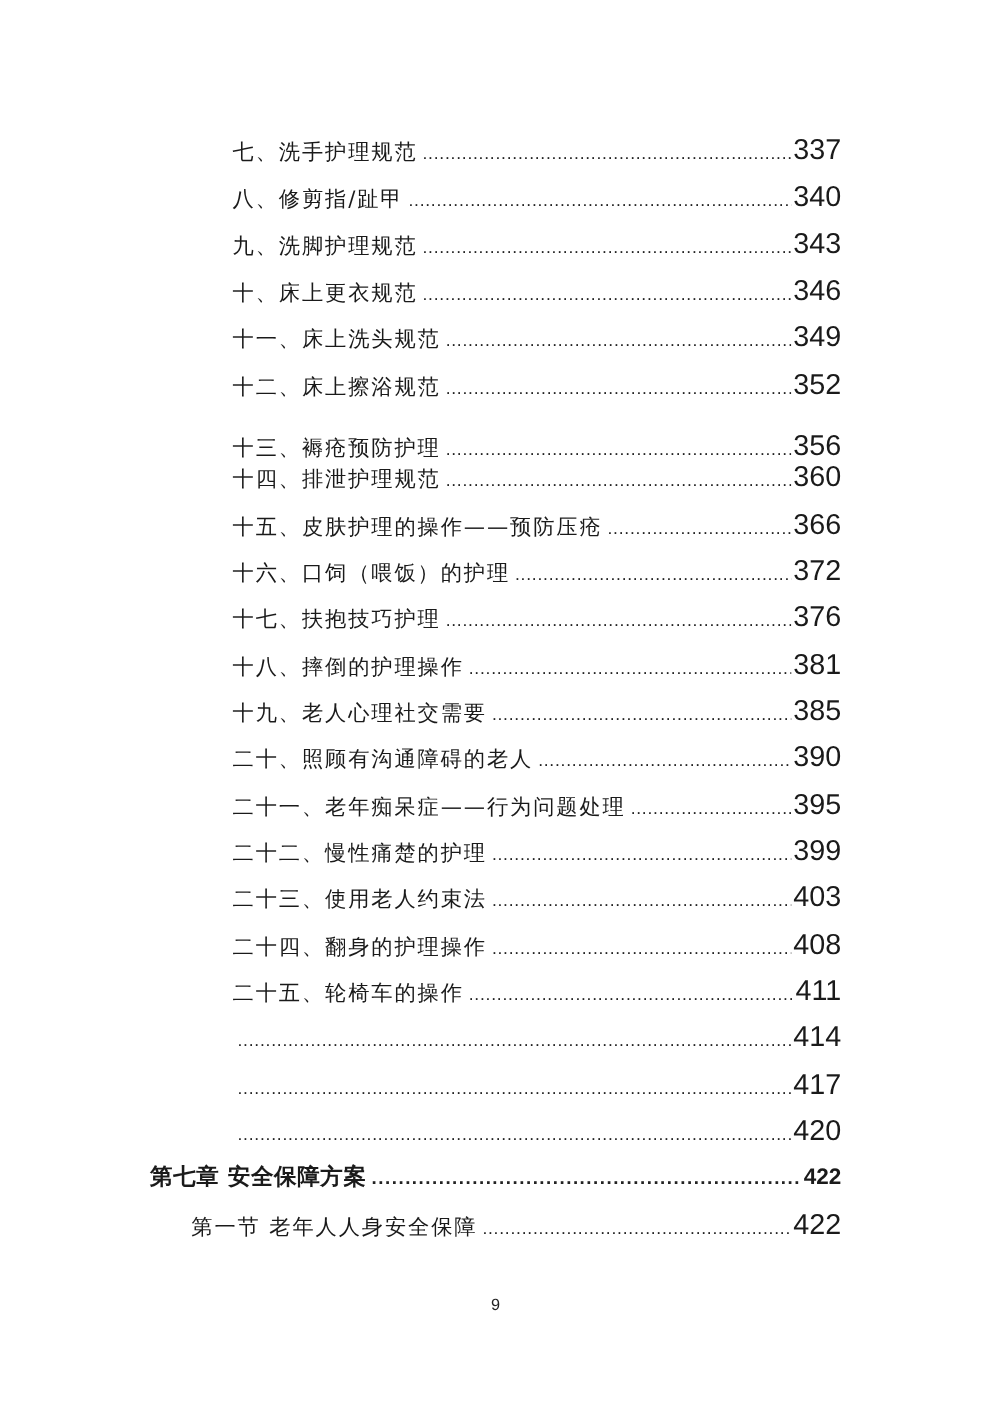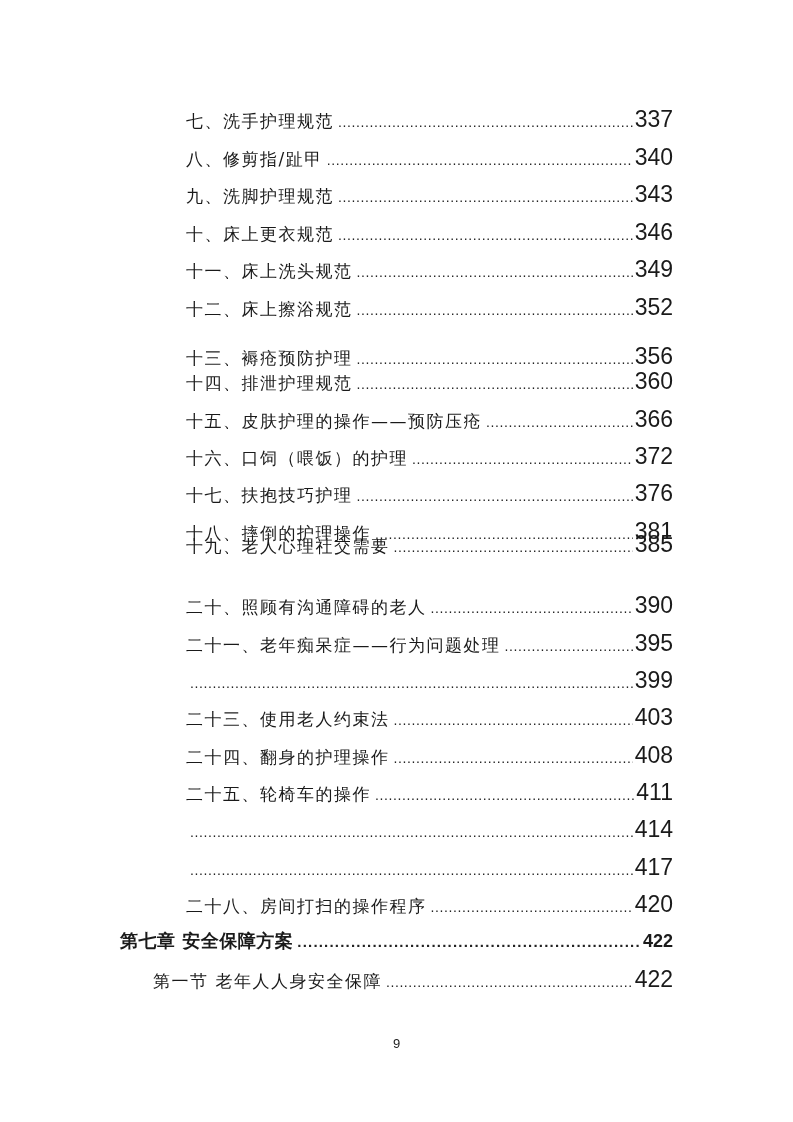--- a/index.html
+++ b/index.html
@@ -79,36 +79,37 @@
   <div class="entry sub" style="top:481px">
       <span class="title">十七、扶抱技巧护理</span>
       <span class="leader"></span>
       <span class="page">376</span>
     </div>
   <div class="entry sub" style="top:519px">
       <span class="title">十八、摔倒的护理操作</span>
       <span class="leader"></span>
       <span class="page">381</span>
     </div>
-  <div class="entry sub" style="top:532px">
+  <div class="entry sub" style="top:556px">
       <span class="title">十九、老人心理社交需要</span>
       <span class="leader"></span>
       <span class="page">385</span>
     </div>
   <div class="entry sub" style="top:593px">
       <span class="title">二十、照顾有沟通障碍的老人</span>
       <span class="leader"></span>
       <span class="page">390</span>
     </div>
   <div class="entry sub" style="top:631px">
       <span class="title">二十一、老年痴呆症——行为问题处理</span>
       <span class="leader"></span>
       <span class="page">395</span>
     </div>
   <div class="entry sub" style="top:668px">
+      <span class="title">二十二、慢性痛楚的护理</span>
       <span class="leader"></span>
       <span class="page">399</span>
     </div>
   <div class="entry sub" style="top:705px">
       <span class="title">二十三、使用老人约束法</span>
       <span class="leader"></span>
       <span class="page">403</span>
     </div>
   <div class="entry sub" style="top:743px">
       <span class="title">二十四、翻身的护理操作</span>
@@ -122,21 +123,20 @@
     </div>
   <div class="entry sub" style="top:817px">
       <span class="leader"></span>
       <span class="page">414</span>
     </div>
   <div class="entry sub" style="top:855px">
       <span class="leader"></span>
       <span class="page">417</span>
     </div>
   <div class="entry sub" style="top:892px">
-      <span class="title">二十八、房间打扫的操作程序</span>
       <span class="leader"></span>
       <span class="page">420</span>
     </div>
 
   <div class="entry chapter" style="top:929px">
       <span class="title">第七章  安全保障方案</span>
       <span class="leader"></span>
       <span class="page">422</span>
     </div>
 

